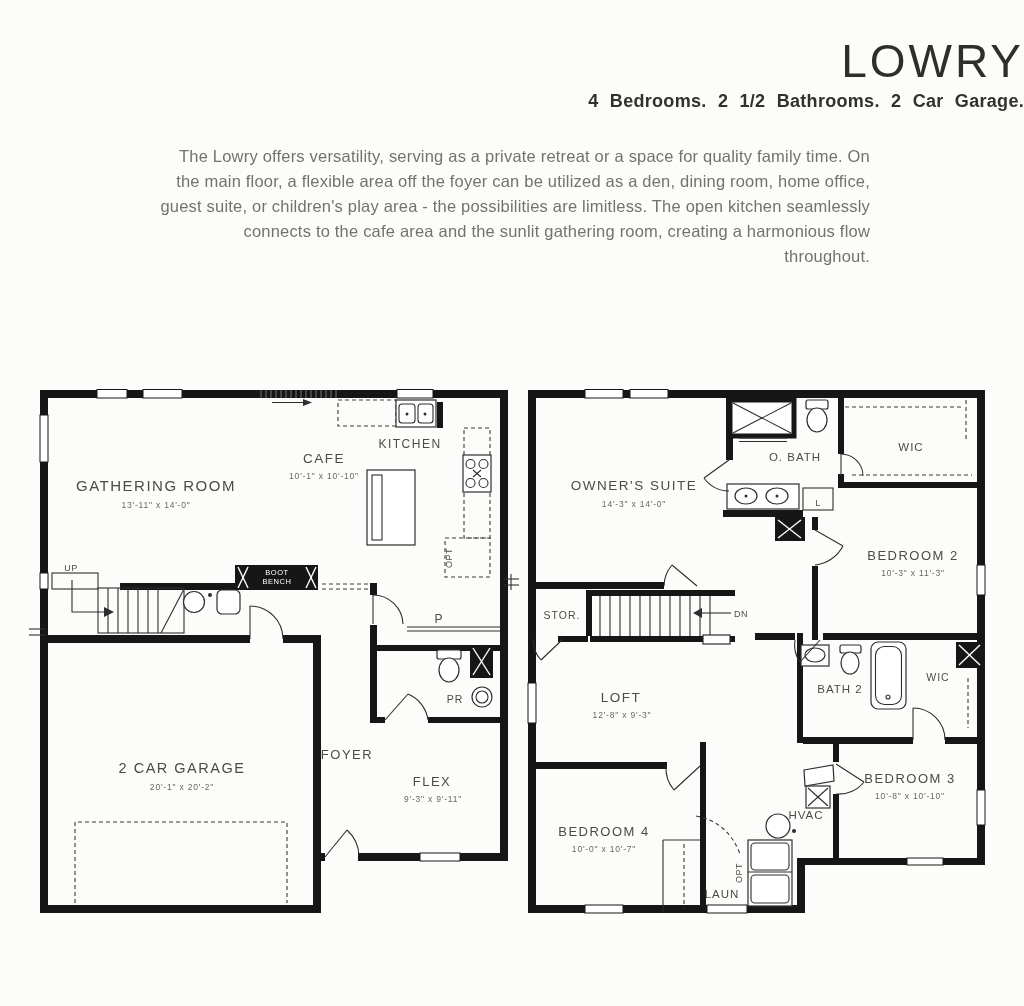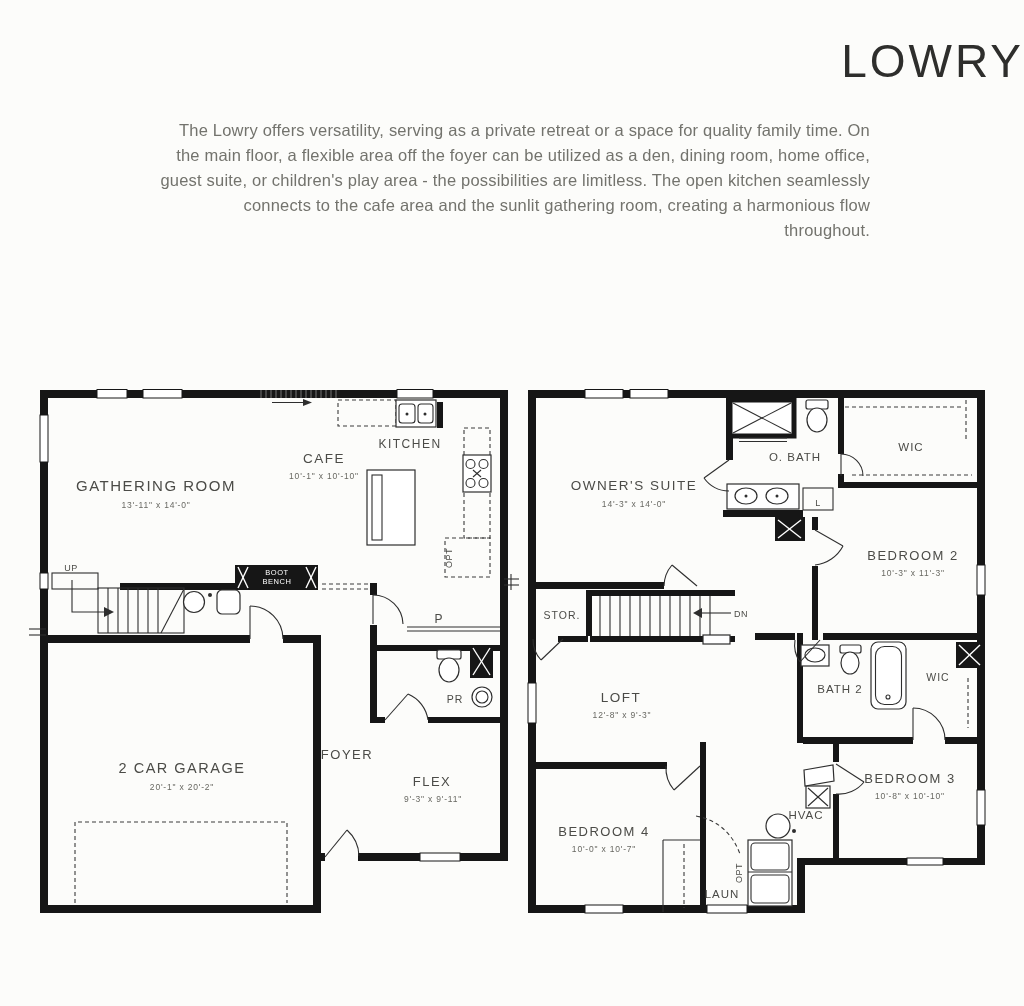--- a/index.html
+++ b/index.html
@@ -26,20 +26,21 @@
   .wt{font-size:7.5px;fill:#ffffff;letter-spacing:.5px;text-anchor:middle;}
   .dot{fill:#2e2e2e;}
 </style>
 </head>
 <body>
 
 <div class="page">
 
   <div class="hdr">
     <h1 class="title">LOWRY</h1>
+    <div class="sub specs">4 Bedrooms.  2 1/2 Bathrooms.  2 Car Garage.</div>
     <p class="desc">The Lowry offers versatility, serving as a private retreat or a space for quality family time. On the main floor, a flexible area off the foyer can be utilized as a den, dining room, home office, guest suite, or children's play area - the possibilities are limitless. The open kitchen seamlessly connects to the cafe area and the sunlit gathering room, creating a harmonious flow throughout.</p>
   </div>
 
   <svg width="1024" height="1006" viewBox="0 0 1024 1006">
 
     <g>
       <g class="wallg">
         <rect x="47" y="390" width="461" height="8"></rect>
         <rect x="40" y="390" width="8" height="523"></rect>
         <rect x="500" y="390" width="8" height="470"></rect>

